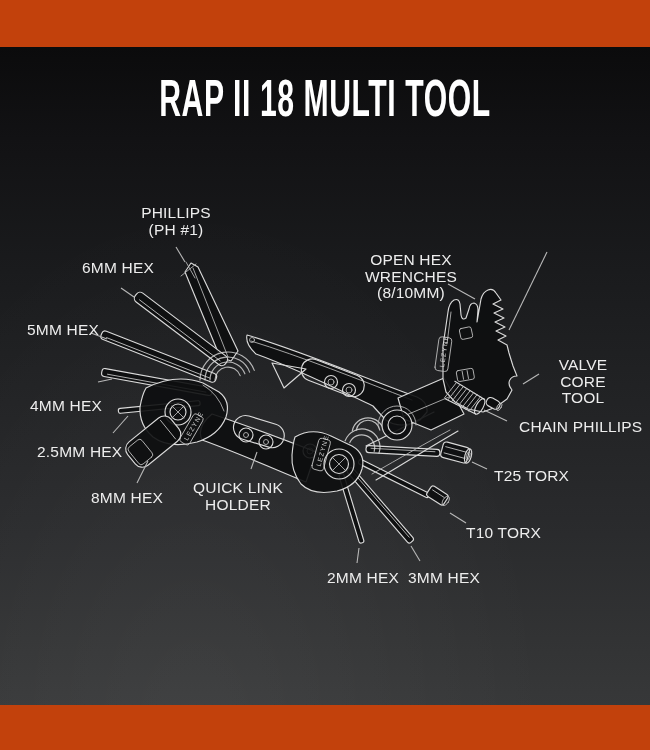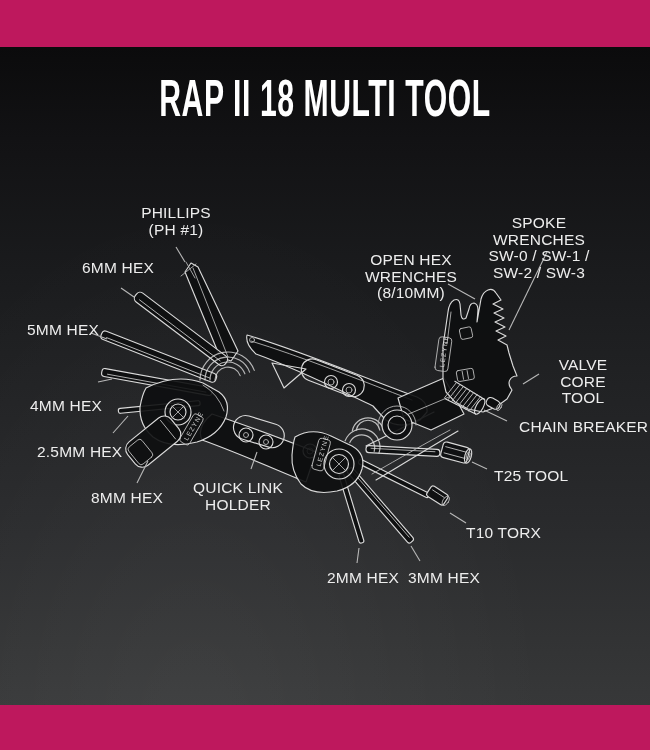--- a/index.html
+++ b/index.html
@@ -1,16 +1,16 @@
 <!DOCTYPE html>
 <html><head>
 <meta charset="utf-8">
 <style>
   html,body{margin:0;padding:0;background:#000;}
-  #stage{position:relative;width:650px;height:750px;background:#be185d;overflow:hidden;
+  #stage{position:relative;width:650px;height:750px;background:#c2410c;overflow:hidden;
          font-family:"Liberation Sans",sans-serif;}
   #content{position:absolute;left:0;top:47px;width:650px;height:658px;
            background:linear-gradient(180deg,#0b0b0c 0%,#121214 14%,#1a1b1d 34%,
                       #222325 54%,#2a2b2d 74%,#323334 90%,#373839 100%);}
   #content:after{content:"";position:absolute;inset:0;
            background:radial-gradient(ellipse at 30% 105%, rgba(255,255,255,0.05), rgba(0,0,0,0) 55%);}
   #title{position:absolute;left:325px;top:72px;transform:translateX(-50%) scaleX(0.58);
          transform-origin:center top;font-weight:700;font-size:52px;line-height:1;
          color:#ffffff;white-space:nowrap;letter-spacing:1px;z-index:4;}
   .label{position:absolute;color:#ededed;font-size:15.5px;line-height:16.5px;
@@ -242,23 +242,21 @@
 (PH #1)</div>
   <div class="label lbl-hex6">6MM HEX</div>
   <div class="label lbl-hex5">5MM HEX</div>
   <div class="label lbl-hex4">4MM HEX</div>
   <div class="label lbl-hex25">2.5MM HEX</div>
   <div class="label lbl-hex8">8MM HEX</div>
   <div class="label center lbl-quick">QUICK LINK
 HOLDER</div>
   <div class="label lbl-hex2">2MM HEX</div>
   <div class="label lbl-hex3">3MM HEX</div>
-  <div class="label center lbl-spoke">SPOKE WRENCHES
-SW-0 / SW-1 / SW-2 / SW-3</div>
   <div class="label center lbl-openhex">OPEN HEX
 WRENCHES
 (8/10MM)</div>
   <div class="label center lbl-valve">VALVE CORE
 TOOL</div>
-  <div class="label lbl-chain">CHAIN BREAKER</div>
-  <div class="label lbl-t25">T25 TOOL</div>
+  <div class="label lbl-chain">CHAIN PHILLIPS</div>
+  <div class="label lbl-t25">T25 TORX</div>
   <div class="label lbl-t10">T10 TORX</div>
 </div>
 
 </body></html>

